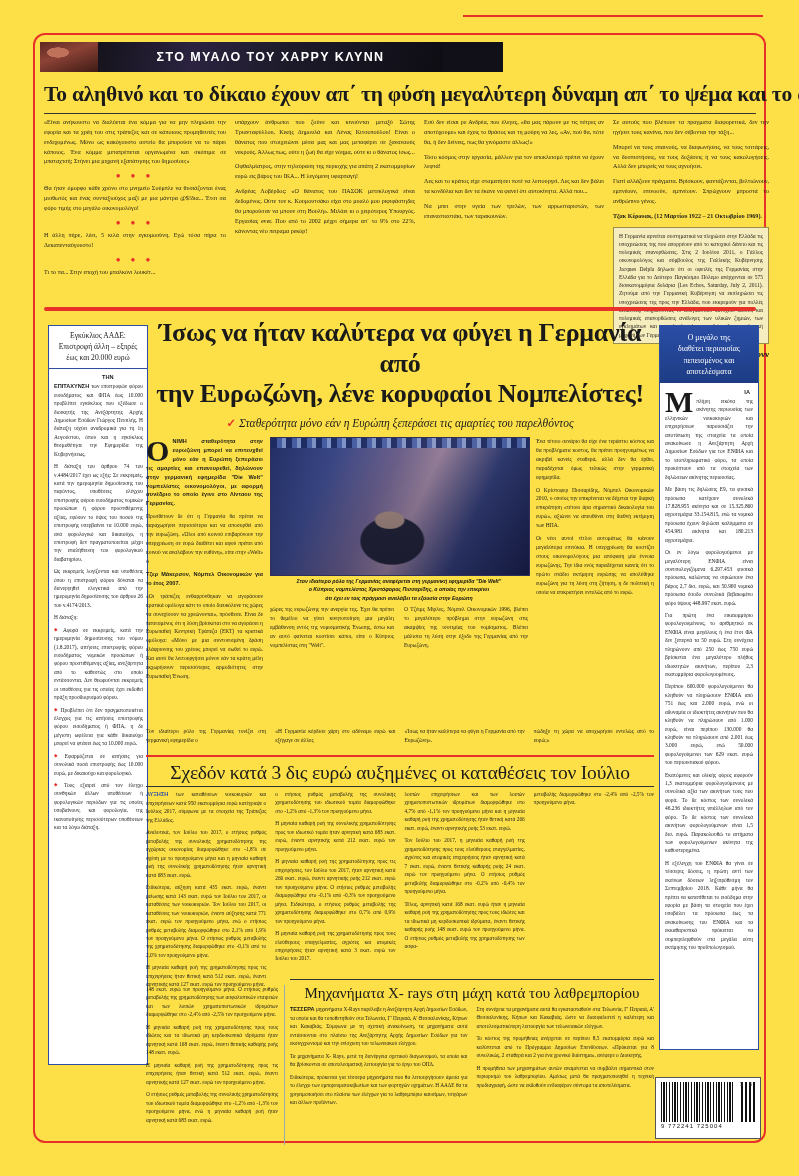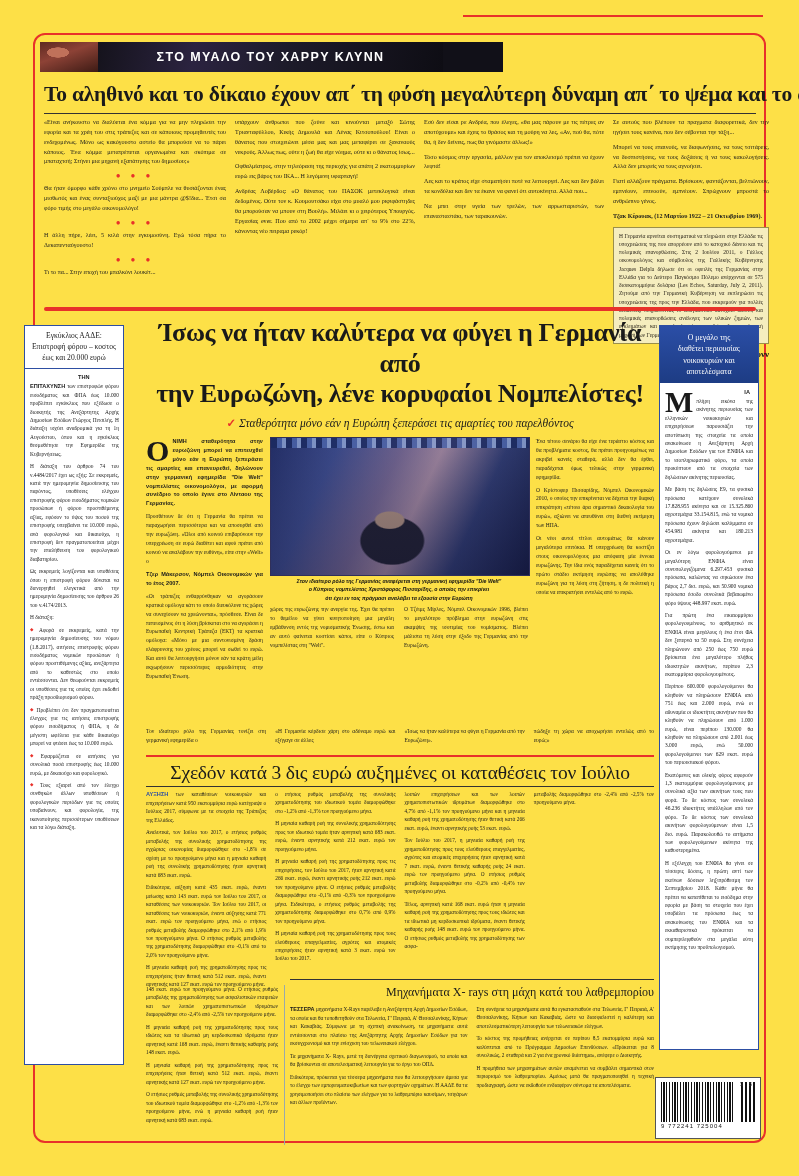--- a/index.html
+++ b/index.html
@@ -135,21 +135,21 @@
   .red-div {
     position: absolute;
     background: #e8312a;
     height: 4px;
     border-radius: 2px;
   }
 
   
   .left-box {
     position: absolute;
-    left: 24px; top: 325px;
+    left: 48px; top: 325px;
     width: 100px; height: 740px;
     border: 1.5px solid #2d4ea2;
     box-sizing: border-box;
     background: #ffffff;
   }
   .left-box-head {
     padding: 5px 3px 5px 3px;
     text-align: center;
     font-size: 7.6px;
     line-height: 1.42;
@@ -353,23 +353,23 @@
     font-weight: bold;
     color: #2d4ea2;
     font-size: 5.6px;
   }
 
   
   .sec3-head {
     position: absolute;
     left: 290px; top: 985px;
     width: 364px;
-    text-align: right;
-    font-family: "Liberation Serif", serif;
-    font-size: 12px;
+    text-align: center;
+    font-family: "Liberation Serif", serif;
+    font-size: 15px;
     white-space: nowrap;
   }
   .sec3-body {
     position: absolute;
     left: 290px; top: 1005px;
     width: 364px; height: 140px;
     column-count: 2;
     column-gap: 9px;
   }
   .sec3-body p {
@@ -494,41 +494,41 @@
       </div>
       <div class="sign">Χάρρυ Κλυνν</div>
     </div>
   </div>
 
   <div class="red-div" style="left:44px; top:307px; width:712px;"></div>
 
   <div class="left-box">
     <div class="left-box-head">
       <div>Εγκύκλιος ΑΑΔΕ:</div>
-      <div>Επιστροφή φόρου – κοστος</div>
+      <div>Επιστροφή άλλη – εξπρές</div>
       <div>έως και 20.000 ευρώ</div>
     </div>
     <div class="left-box-body">
       <p><span class="lead-caps">ΤΗΝ ΕΠΙΤΑΧΥΝΣΗ</span>
          <span>των επιστροφών φόρου εισοδήματος και ΦΠΑ έως 10.000 προβλέπει εγκύκλιος που εξέδωσε ο διοικητής της Ανεξάρτητης Αρχής Δημοσίων Εσόδων Γιώργος Πιτσιλής. Η διάταξη ισχύει αναδρομικά για τη 1η Αυγούστου, όπου και η εγκύκλιος θεσμοθέτησε την Εφημερίδα της Κυβερνήσεως.</span></p>
       <p>Η διάταξη του άρθρου 74 του ν.4484/2017 έχει ως εξής: Σε εκκρεμείς, κατά την ημερομηνία δημοσίευσης του παρόντος, υποθέσεις ελέγχου επιστροφής φόρου εισοδήματος νομικών προσώπων ή φόρου προστιθέμενης αξίας, εφόσον το ύψος του ποσού της επιστροφής υπερβαίνει τα 10.000 ευρώ, ανά φορολογικό και δικαιούχο, η επιστροφή δεν πραγματοποιείται μέχρι την επαλήθευση του φορολογικού διαβατηρίου.</p>
       <p>Ως εκκρεμείς λογίζονται και υποθέσεις όπου η επιστροφή φόρου δύναται να διενεργηθεί ελεγκτικά από την ημερομηνία δημοσίευσης του άρθρου 26 του ν.4174/2013.</p>
       <p>Η διάταξη:</p>
       <p class="bullet-red">Αφορά σε εκκρεμείς, κατά την ημερομηνία δημοσίευσης του νόμου (1.8.2017), αιτήσεις επιστροφής φόρου εισοδήματος νομικών προσώπων ή φόρου προστιθέμενης αξίας, ανεξάρτητα από το καθεστώς στο οποίο εντάσσονται. Δεν θεωρούνται εκκρεμείς οι υποθέσεις για τις οποίες έχει εκδοθεί πράξη προσδιορισμού φόρου.</p>
       <p class="bullet-red">Προβλέπει ότι δεν πραγματοποιείται έλεγχος για τις αιτήσεις επιστροφής φόρου εισοδήματος ή ΦΠΑ, η δε μέγιστη ωφέλεια για κάθε δικαιούχο μπορεί να φτάσει έως τα 10.000 ευρώ.</p>
       <p class="bullet-red">Εφαρμόζεται σε αιτήσεις για συνολικά ποσά επιστροφής έως 10.000 ευρώ, με δικαιούχο και φορολογικό.</p>
       <p class="bullet-red">Τους εξαιρεί από τον έλεγχο συνθηκών άλλων υποθέσεων ή φορολογικών περιόδων για τις οποίες υποβαίνουν, και φορολογία, της ικανοποίησης περισσότερων υποθέσεων και τα λόγω διάταξη.</p>
     </div>
   </div>
 
   <div class="right-box">
     <div class="right-box-head">
       <div>Ο μεγάλο της</div>
       <div>διαθέτει περιουσίας</div>
-      <div>νοικοκυριών και</div>
+      <div>πεπεισμένος και</div>
       <div>αποτελέσματα</div>
     </div>
     <div class="right-box-body">
       <p class="dropcap"><span class="lead-caps">ΜΙΑ</span>
          <span>πλήρη εικόνα της ακίνητης περιουσίας των ελληνικών νοικοκυριών και επιχειρήσεων παρουσιάζει την αποτύπωση της στοιχεία τα οποία ανακοίνωσε η Ανεξάρτητη Αρχή Δημοσίων Εσόδων για τον ΕΝΦΙΑ και το ισοπληρωματικό φόρο, τα οποία προκύπτουν από τα στοιχεία των δηλώσεων ακίνητης περιουσίας.</span></p>
       <p>Με βάση τις δηλώσεις Ε9, τα φυσικά πρόσωπα κατέχουν συνολικά 17.828.955 ακίνητα και σε 15.325.860 αγροτεμάχια 33.154.815, ενώ τα νομικά πρόσωπα έχουν δηλώσει καλύμματα σε 454.981 ακίνητα και 180.213 αγροτεμάχια.</p>
       <p>Οι εν λόγω φορολογούμενοι με μεγαλύτερη ΕΝΦΙΑ είναι συνυπολογιζόμενα 6.297.453 φυσικά πρόσωπα, καλώντας να σηκώσουν ένα βάρος 2,7 δισ. ευρώ, και 50.900 νομικά πρόσωπα έσοδο συνολικά βεβαιωμένο φόρο ύψους 448.997 εκατ. ευρώ.</p>
       <p>Για πρώτη ένα εικαιομμύριο φορολογουμένους, το αριθμητικό εκ ΕΝΦΙΑ είναι μεγάλους ή ένα έτσι ΦΑ δεν ξεπερνά τα 50 ευρώ. Στη συνέχεια πληρώνουν από 250 έως 750 ευρώ βρίσκεται ένα μεγαλύτερο πλήθος ιδιοκτητών ακινήτων, περίπου 2,3 εκατομμύρια φορολογουμένους.</p>
       <p>Περίπου 600.000 φορολογούμενοι θα κληθούν να πληρώσουν ΕΝΦΙΑ από 751 έως και 2.000 ευρώ, ενώ οι αδυναμία οι ιδιοκτήτες ακινήτων που θα κληθούν να πληρώσουν από 1.000 ευρώ, είναι περίπου 130.000 θα κληθούν να πληρώσουν από 2.001 έως 3.000 ευρώ, ενώ 50.000 φορολογούμενοι των 629 εκατ. ευρώ του περιουσιακού φόρου.</p>
       <p>Εκατόμενες και ολικής φόρος αφορούν 1,3 εκατομμύρια φορολογούμενους με συνολικά αξία των ακινήτων τους που φορά. Το δε κόστος των συνολικά 46.236 ιδιοκτήτες υπάλληλων από τον φόρο. Το δε κόστος των συνολικά ακινήτων φορολογούμενων είναι 1,5 δισ. ευρώ. Παρακολουθώ το αιτήματα των φορολογούμενων ακίνητα της καθυστερημένα.</p>

